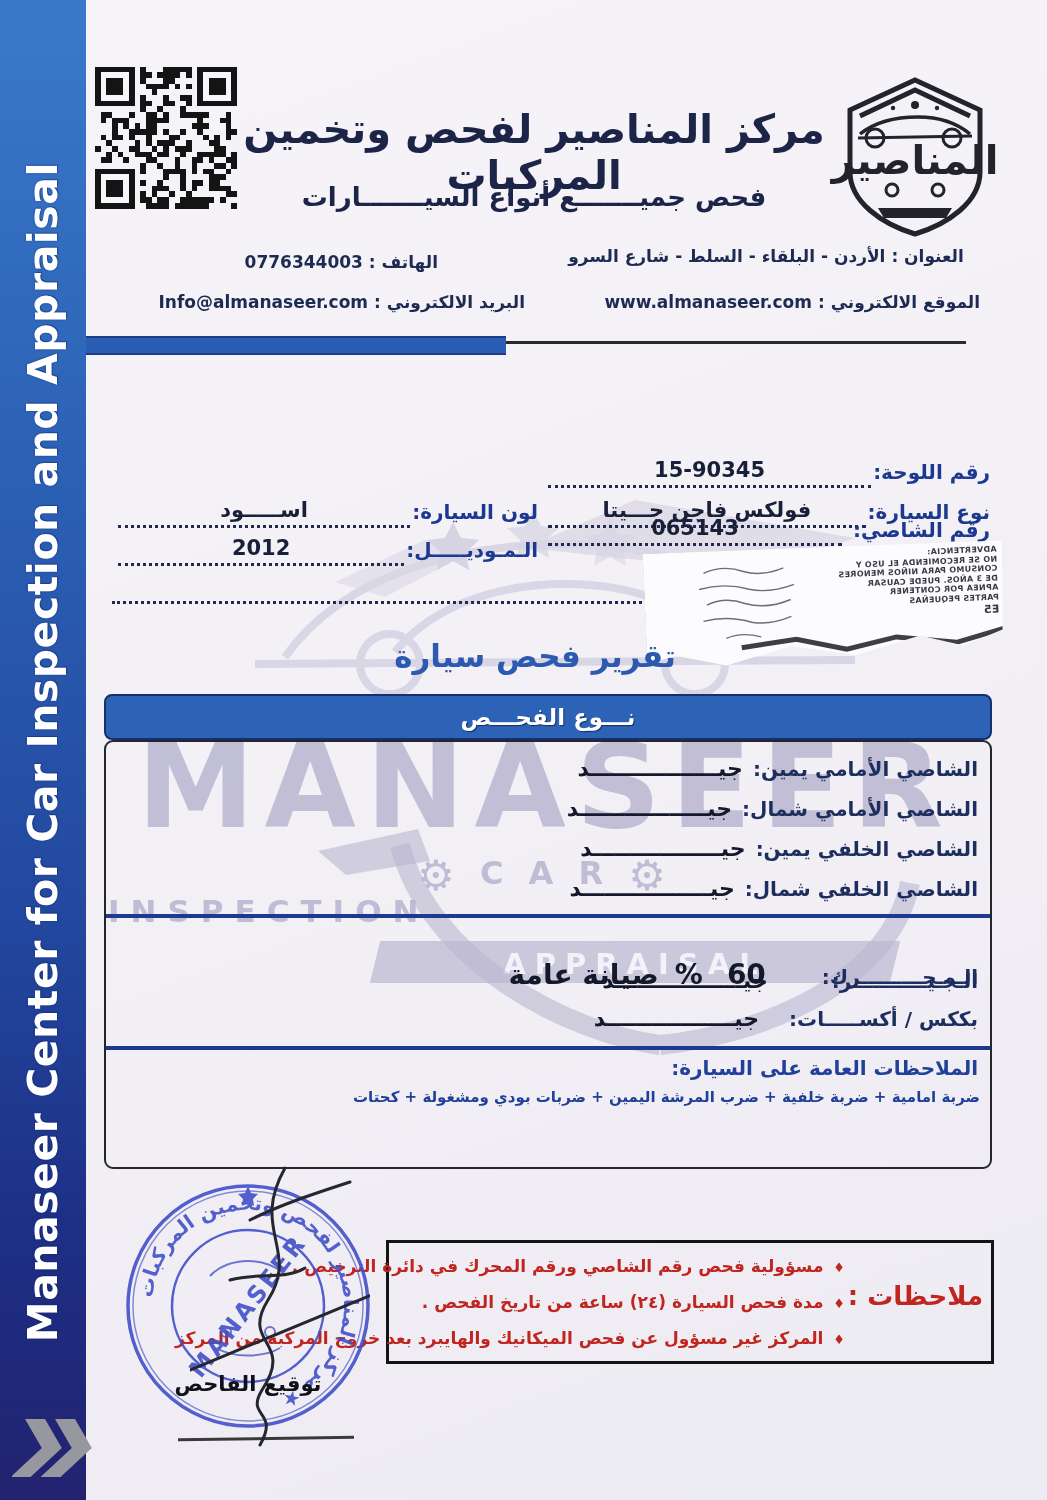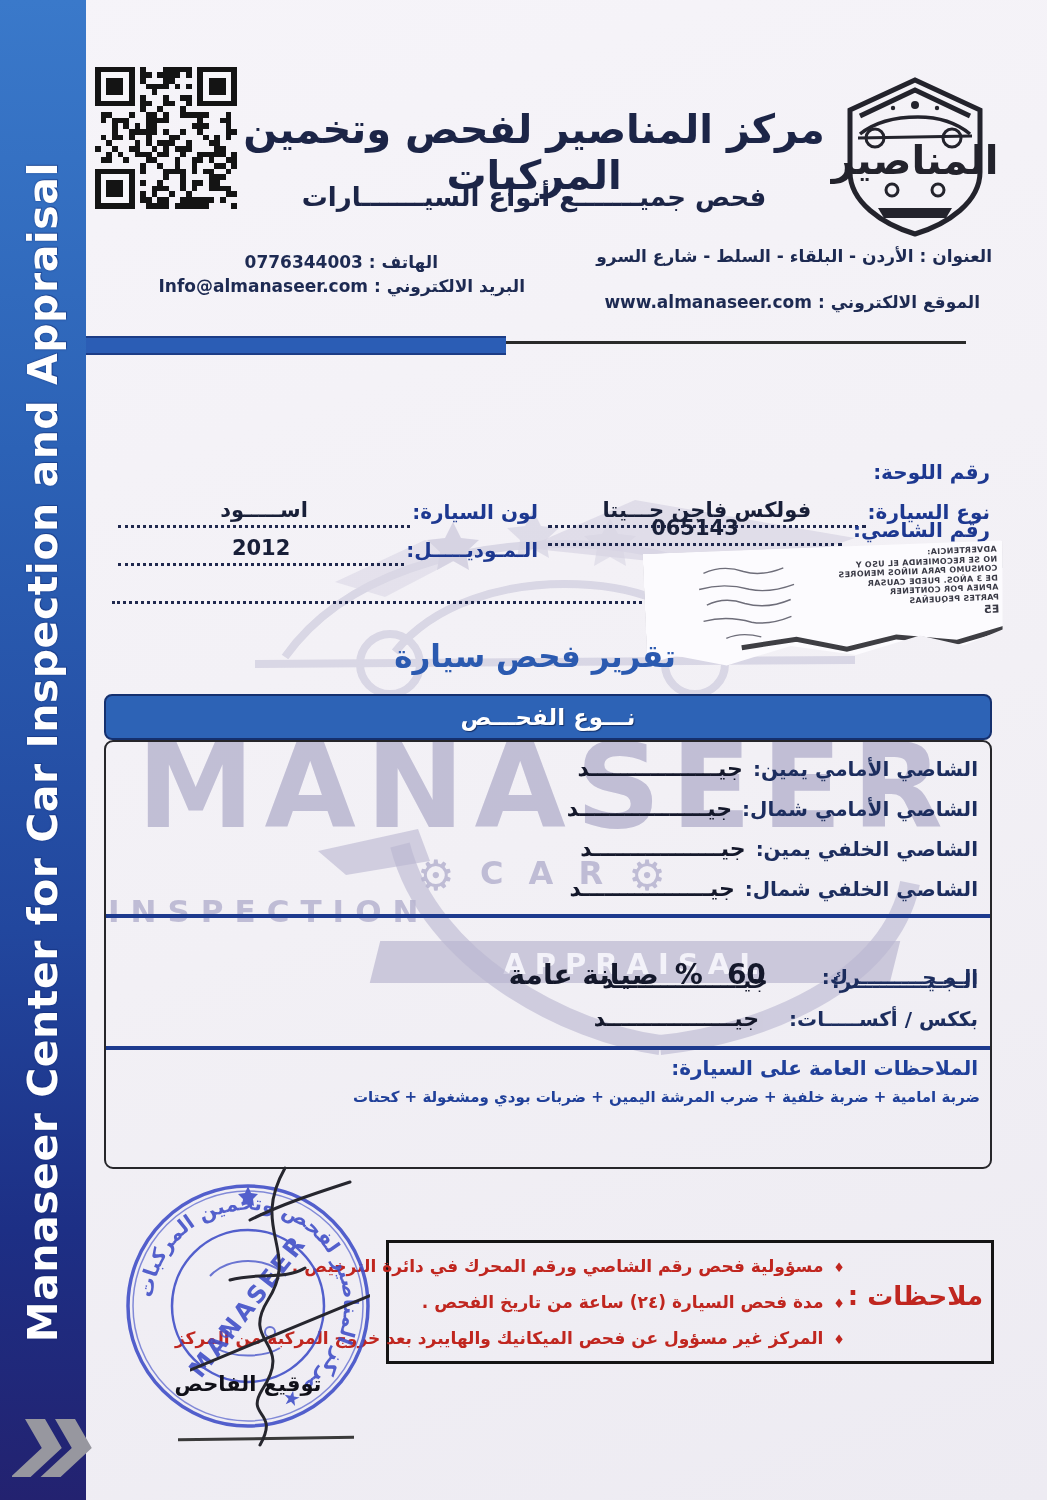--- a/index.html
+++ b/index.html
@@ -16,24 +16,24 @@
         text-shadow:0 0 2px rgba(16,40,110,.65),1px 1px 0 rgba(16,40,110,.4);}
   
   #qr-wrap{left:95px;top:66px;width:142px;height:143px;}
   #qr-wrap svg{width:100%;height:100%;}
   #main-title{left:236px;top:106px;width:596px;text-align:center;direction:rtl;
       font-size:40px;font-weight:700;color:#1c2547;}
   #sub-title{left:296px;top:182px;width:476px;text-align:center;direction:rtl;
       font-size:26px;font-weight:700;color:#1c2547;}
   #logo{left:830px;top:72px;width:170px;height:170px;}
   .contact{direction:rtl;font-weight:700;color:#1d2a52;font-size:17px;white-space:nowrap;}
-  #address-line{left:540px;top:246px;width:452px;text-align:right;}
+  #address-line{left:540px;top:246px;width:452px;text-align:center;}
   #website-line{left:540px;top:292px;width:440px;text-align:right;}
   #phone-line{left:238px;top:252px;width:200px;text-align:right;}
-  #email-line{left:150px;top:276px;width:375px;text-align:right;}
+  #email-line{left:150px;top:292px;width:375px;text-align:right;}
   #bar-blue{left:86px;top:336px;width:420px;height:15px;background:#2b5db5;
             border-top:2px solid #1c3c86;border-bottom:2px solid #1c3c86;}
   #bar-black{left:506px;top:341px;width:460px;height:3px;background:#2a2a2a;}
   
   #date-row{left:138px;top:394px;font-size:22px;font-weight:700;color:#1c2547;font-family:"Liberation Serif",serif;}
   #date-row .dotline{display:inline-block;width:185px;height:26px;border-bottom:3px dotted #20294e;position:relative;vertical-align:bottom;}
   #date-row .dotline .val{position:absolute;left:18px;top:-12px;font-family:"DejaVu Sans",sans-serif;font-size:21px;color:#181f38;}
   
   .field{position:absolute;height:42px;direction:rtl;display:flex;align-items:flex-end;}
   .flabel{font-size:20px;font-weight:700;color:#1d3890;margin-left:2px;white-space:nowrap;padding-bottom:4px;}
@@ -372,20 +372,23 @@
     <polygon points="120,130 210,88 260,98 170,145" fill="#c9c6da" opacity=".6"></polygon>
     <g fill="#c3c0d6">
       <path d="M238 70 l8 16 18 2 -13 12 3 18 -16 -9 -16 9 3 -18 -13 -12 18 -2 z"></path>
       <path d="M318 58 l8 16 18 2 -13 12 3 18 -16 -9 -16 9 3 -18 -13 -12 18 -2 z" opacity=".7"></path>
       <path d="M395 66 l8 16 18 2 -13 12 3 18 -16 -9 -16 9 3 -18 -13 -12 18 -2 z" opacity=".55"></path>
     </g>
   </svg>
 
   <div class="field" style="left:548px;top:446px;width:442px;">
     <span class="flabel">رقم اللوحة:</span>
+    <span class="fline">
+      <span class="fval">15-90345</span>
+    </span>
   </div>
   <div class="field" style="left:548px;top:486px;width:442px;">
     <span class="flabel">نوع السيارة:</span>
     <span class="fline">
       <span class="fval">فولكس فاجن جـــيتا</span>
     </span>
   </div>
   <div class="field" style="left:548px;top:504px;width:442px;gap:9px;">
     <span class="flabel">رقم الشاصي:</span>
     <span class="fline">

